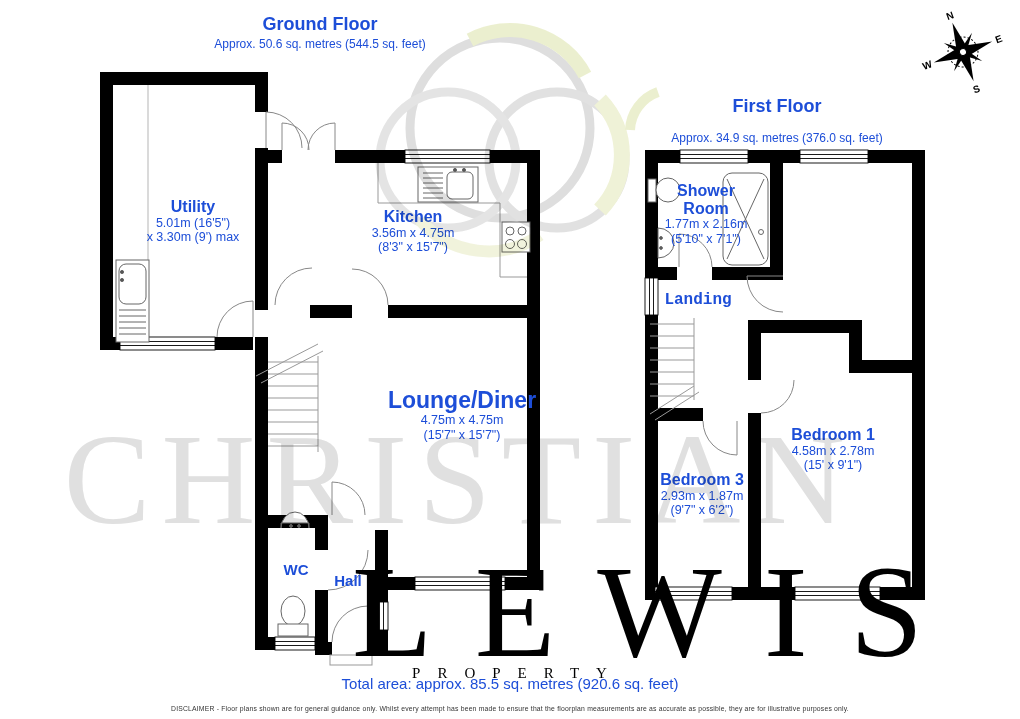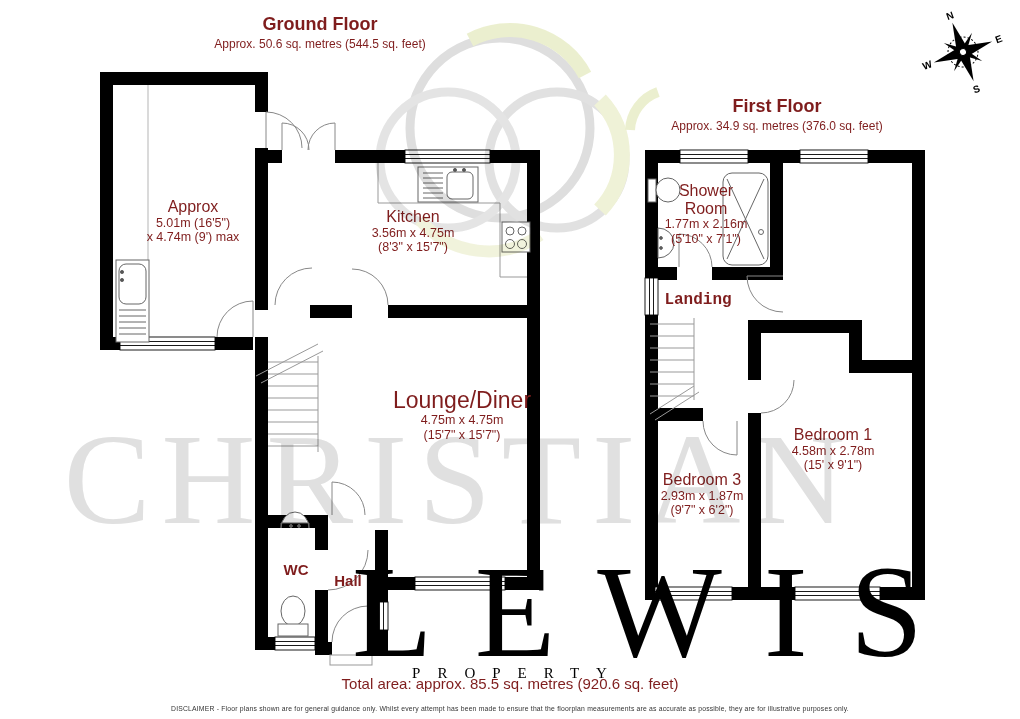--- a/index.html
+++ b/index.html
@@ -1,22 +1,22 @@
 <!DOCTYPE html>
 <html><head>
 <meta charset="utf-8">
 <style>
   html,body{margin:0;padding:0;background:#fff;width:1020px;height:719px;overflow:hidden;
     font-family:"Liberation Sans", sans-serif;}
   #stage{position:relative;width:1020px;height:719px;background:#fff;}
   #plan-svg{position:absolute;left:0;top:0;z-index:1;}
-  .lbl{position:absolute;z-index:2;transform:translateX(-50%);text-align:center;color:#7f1d1d;white-space:nowrap;}
+  .lbl{position:absolute;z-index:2;transform:translateX(-50%);text-align:center;color:#1d4ed8;white-space:nowrap;}
   .floor-title{font-size:18px;font-weight:bold;}
   .floor-sub{font-size:12px;}
-  .room-name{font-size:16px;font-weight:normal;line-height:1.1;}
+  .room-name{font-size:16px;font-weight:bold;line-height:1.1;}
   .room-name.big{font-size:23px;}
   .room-dims{font-size:12.5px;line-height:1.18;}
   .small-room{font-size:15px;font-weight:bold;}
   .wrap2{white-space:normal;width:92px;}
   .total-line{font-size:15px;}
   .disclaimer{font-size:6.8px;color:#333;letter-spacing:.2px;}
   
   #wm{position:absolute;left:0;top:0;width:920px;height:719px;z-index:3;pointer-events:none;
       mix-blend-mode:multiply;text-align:right;}
   .wm-text{position:absolute;font-family:"Liberation Serif", serif;white-space:nowrap;line-height:1;}
@@ -282,26 +282,26 @@
     <text x="38" y="3.5" text-anchor="middle" font-size="10" font-weight="bold" fill="#000">E</text>
     <text x="0" y="43" text-anchor="middle" font-size="10" font-weight="bold" fill="#000">S</text>
     <text x="-38" y="3.5" text-anchor="middle" font-size="10" font-weight="bold" fill="#000">W</text>
   </g>
 </svg>
 
 <div class="lbl floor-title" style="left:320px;top:14px;">Ground Floor</div>
 <div class="lbl floor-sub" style="left:320px;top:37px;">Approx. 50.6 sq. metres (544.5 sq. feet)</div>
 
 <div class="lbl floor-title" style="left:777px;top:96px;">First Floor</div>
-<div class="lbl floor-sub" style="left:777px;top:119px;">Approx. 34.9 sq. metres (376.0 sq. feet)</div>
+<div class="lbl floor-sub" style="left:777px;top:131px;">Approx. 34.9 sq. metres (376.0 sq. feet)</div>
 
 <div class="lbl" style="left:193px;top:198px;">
-  <div class="room-name">Approx</div>
+  <div class="room-name">Utility</div>
   <div class="room-dims">5.01m (16'5")</div>
-  <div class="room-dims">x 4.74m (9') max</div>
+  <div class="room-dims">x 3.30m (9') max</div>
 </div>
 
 <div class="lbl" style="left:413px;top:208px;">
   <div class="room-name">Kitchen</div>
   <div class="room-dims">3.56m x 4.75m</div>
   <div class="room-dims">(8'3" x 15'7")</div>
 </div>
 
 <div class="lbl" style="left:462px;top:388px;">
   <div class="room-name big">Lounge/Diner</div>

